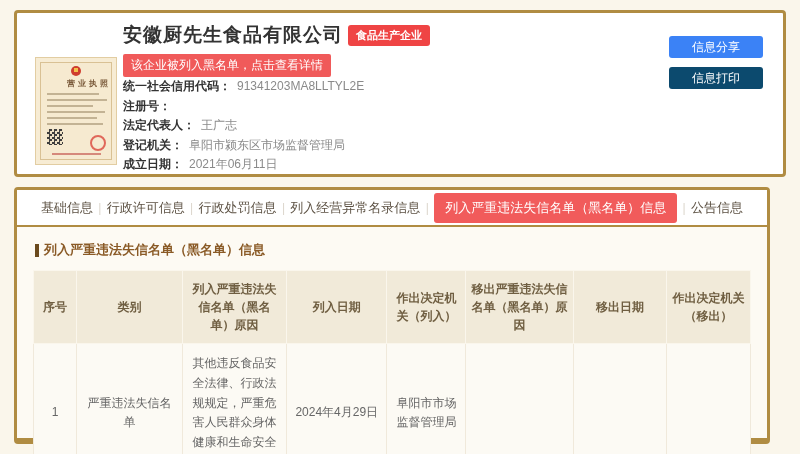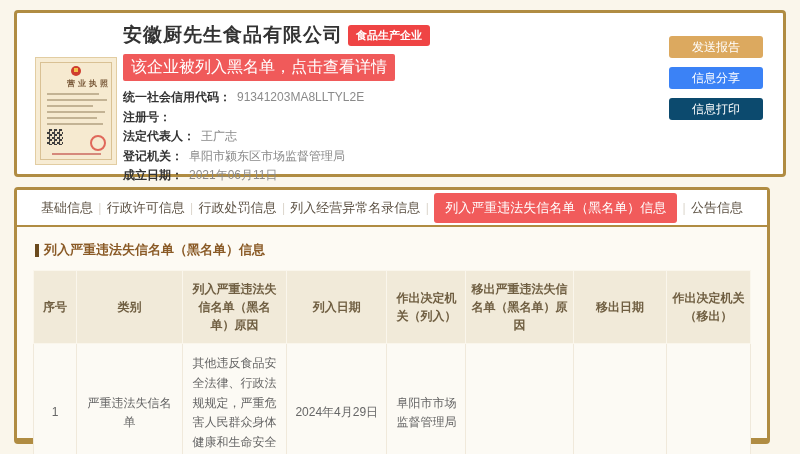--- a/index.html
+++ b/index.html
@@ -47,23 +47,23 @@
   .company-info { position:absolute; left:106px; top:9px; right:150px; }
   .name-row { display:flex; align-items:center; gap:5px; }
   .company-name { font-size:19px; font-weight:bold; color:#333; letter-spacing:1px; }
   .badge {
     font-size:11px; color:#fff; padding:3px 8px; border-radius:3px; white-space:nowrap;
   }
   .badge-blue { background:#4f9edb; }
   .badge-orange { background:#ef4444; font-weight:bold; }
   .warning-badge {
     display:inline-block; margin-top:6px; background:#f05a5a; color:#fff;
-    font-size:16px; padding:3px 8px; border-radius:2px; cursor:pointer;
-  }
-  .fields { margin-top:7px; }
+    font-size:12px; padding:3px 8px; border-radius:2px; cursor:pointer;
+  }
+  .fields { }
   .field-row { font-size:12px; line-height:19.5px; white-space:nowrap; }
   .field-label { font-weight:bold; color:#333; margin-right:6px; }
   .field-value { color:#8a8a8a; }
 
   .action-buttons { position:absolute; right:20px; top:23px; width:94px; }
   .action-btn {
     display:block; width:94px; height:22px; line-height:22px; text-align:center;
     color:#fff; font-size:12px; border:none; border-radius:3px; cursor:pointer;
     margin-bottom:9px; font-family:inherit;
   }
@@ -145,21 +145,20 @@
       <div class="field-row">
         <span class="field-label">登记机关：</span><span class="field-value">阜阳市颍东区市场监督管理局</span>
       </div>
       <div class="field-row">
         <span class="field-label">成立日期：</span><span class="field-value">2021年06月11日</span>
       </div>
     </div>
   </div>
 
   <div class="action-buttons">
-    <button class="action-btn abtn-0">发送报告</button>
     <button class="action-btn abtn-1">信息分享</button>
     <button class="action-btn abtn-2">信息打印</button>
   </div>
 </div>
 
 <div class="bottom-card">
 
   <div class="tabs-bar">
     <span class="tab">基础信息</span>
     <span class="tab-sep">|</span>

